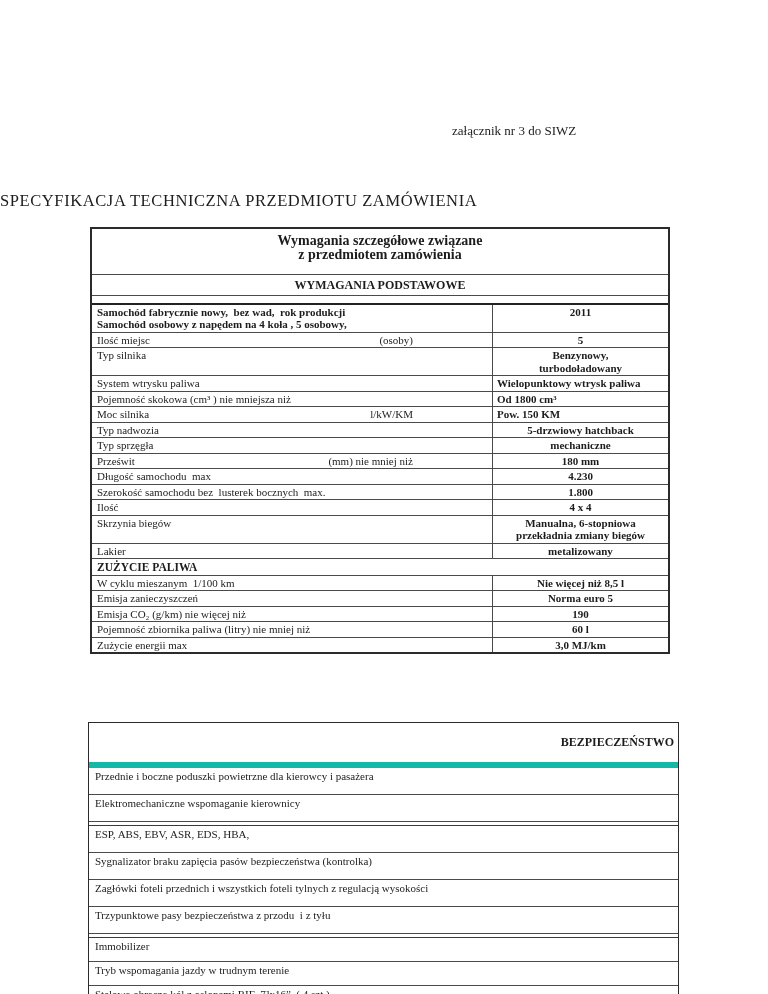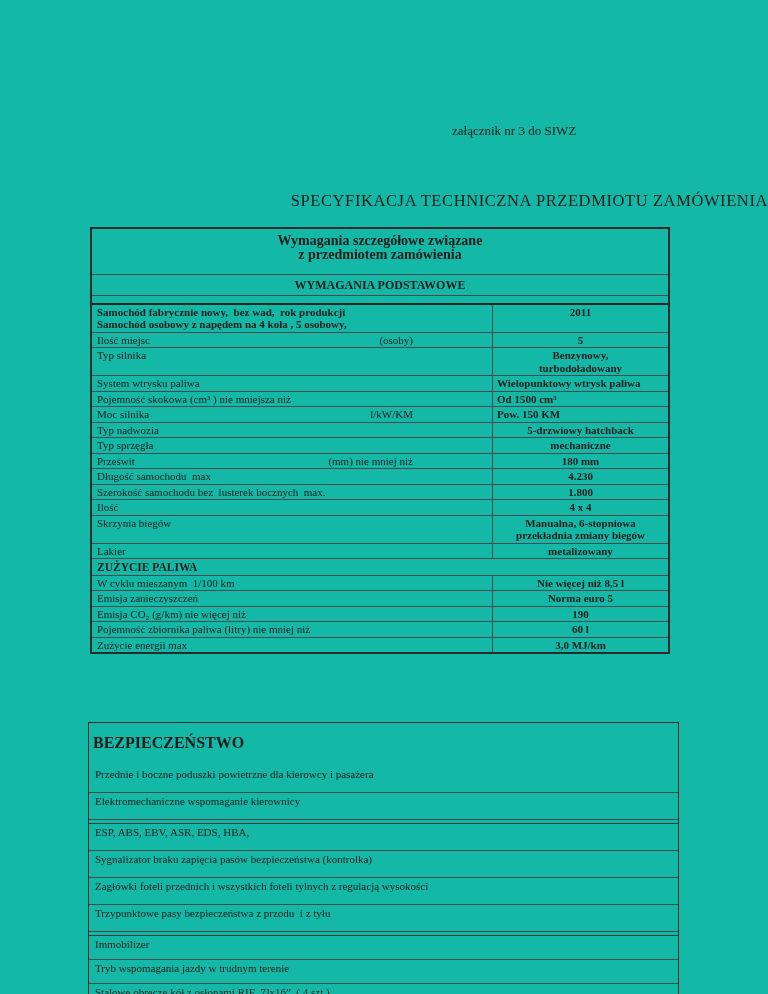--- a/index.html
+++ b/index.html
@@ -1,27 +1,27 @@
 <!DOCTYPE html>
 <html><head>
 <meta charset="utf-8">
 <style>
   html,body { margin:0; padding:0; background:#e8e8e8; }
   .page {
-    position:relative; width:768px; height:994px; background:#14b8a6;
+    position:relative; width:768px; height:994px; background:#ffffff;
     font-family:"Liberation Serif","DejaVu Serif",serif;
     color:#1c1c1c; margin:0 auto; overflow:hidden;
   }
   .attachment {
     position:absolute; top:123px; left:452px;
     font-size:13px; line-height:15px;
   }
   .title {
     position:absolute; top:191px; left:0; width:100%;
-    text-align:right; font-size:16.5px; font-weight:normal;
+    text-align:left; font-size:16.5px; font-weight:normal;
     letter-spacing:0.6px; margin:0;
   }
 
   
   .table1 {
     position:absolute; left:90px; top:227px; width:580px;
     border:2px solid #2b2b2b; box-sizing:border-box;
     font-size:11px; line-height:12.5px;
   }
   .t1-header {
@@ -53,22 +53,22 @@
   }
   #fuel-rows .row:last-child { border-bottom:none; }
 
   
   .table2 {
     position:absolute; left:88px; top:722px; width:591px;
     border:1.5px solid #2b2b2b; border-bottom-width:2.5px; box-sizing:border-box;
     font-size:11px; line-height:13px;
   }
   .t2-header {
-    text-align:left; font-weight:bold; font-size:16px;
-    padding:13px 4px 13px; border-bottom:4px solid #14b8a6;
+    text-align:right; font-weight:bold; font-size:12px;
+    padding:13px 4px 13px; border-bottom:6px solid #14b8a6;
   }
   .t2-row { padding:2px 4px 11px 6px; border-bottom:1px solid #4a4a4a; white-space:pre-wrap; }
   .t2-row.tall { padding-bottom:8px; }
   .t2-sep { height:3px; border-bottom:1px solid #3a3a3a; }
   #safety-rows > .t2-row:last-child { border-bottom:none; }
 </style>
 </head>
 <body>
 
 <div class="page">
@@ -96,21 +96,21 @@
           <div class="lcell"><span>Typ silnika</span></div>
           <div class="vcell center">Benzynowy,
 turbodoładowany</div>
         </div>
         <div class="row">
           <div class="lcell"><span>System wtrysku paliwa</span></div>
           <div class="vcell left">Wielopunktowy wtrysk paliwa</div>
         </div>
         <div class="row">
           <div class="lcell"><span>Pojemność skokowa (cm³ ) nie mniejsza niż</span></div>
-          <div class="vcell left">Od 1500 cm³</div>
+          <div class="vcell left">Od 1800 cm³</div>
         </div>
         <div class="row">
           <div class="lcell"><span>Moc silnika</span><span class="note">l/kW/KM</span></div>
           <div class="vcell left">Pow. 150 KM</div>
         </div>
         <div class="row">
           <div class="lcell"><span>Typ nadwozia</span></div>
           <div class="vcell center">5-drzwiowy hatchback</div>
         </div>
         <div class="row">

